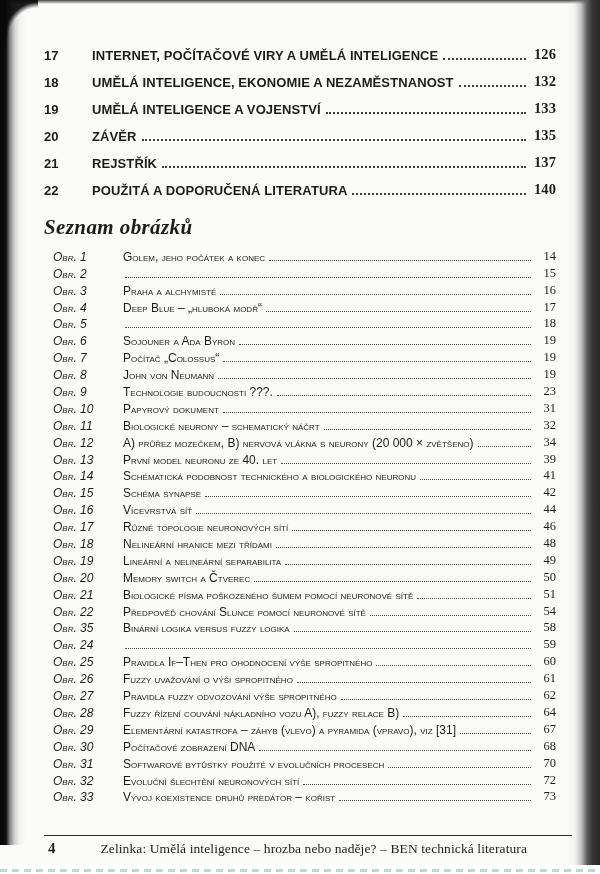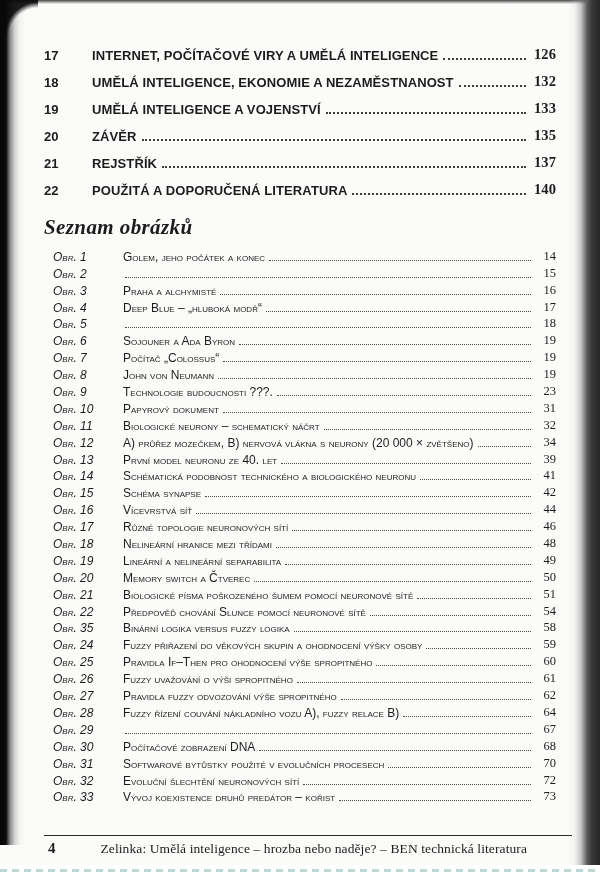--- a/index.html
+++ b/index.html
@@ -314,21 +314,20 @@
 
   <div class="figure-row">
     <span class="fig-label">Obr. 35</span>
     <span class="fig-caption">Binární logika versus fuzzy logika</span>
     <span class="fig-leader"></span>
     <span class="fig-page">58</span>
   </div>
 
   <div class="figure-row">
     <span class="fig-label">Obr. 24</span>
-    <span class="fig-caption">Fuzzy přiřazení do věkových skupin a ohodnocení výšky osoby</span>
     <span class="fig-leader"></span>
     <span class="fig-page">59</span>
   </div>
 
   <div class="figure-row">
     <span class="fig-label">Obr. 25</span>
     <span class="fig-caption">Pravidla If–Then pro ohodnocení výše spropitného</span>
     <span class="fig-leader"></span>
     <span class="fig-page">60</span>
   </div>
@@ -349,20 +348,21 @@
 
   <div class="figure-row">
     <span class="fig-label">Obr. 28</span>
     <span class="fig-caption">Fuzzy řízení couvání nákladního vozu A), fuzzy relace B)</span>
     <span class="fig-leader"></span>
     <span class="fig-page">64</span>
   </div>
 
   <div class="figure-row">
     <span class="fig-label">Obr. 29</span>
+    <span class="fig-caption">Elementární katastrofa – záhyb (vlevo) a pyramida (vpravo), viz [31]</span>
     <span class="fig-leader"></span>
     <span class="fig-page">67</span>
   </div>
 
   <div class="figure-row">
     <span class="fig-label">Obr. 30</span>
     <span class="fig-caption">Počítačové zobrazení DNA</span>
     <span class="fig-leader"></span>
     <span class="fig-page">68</span>
   </div>

